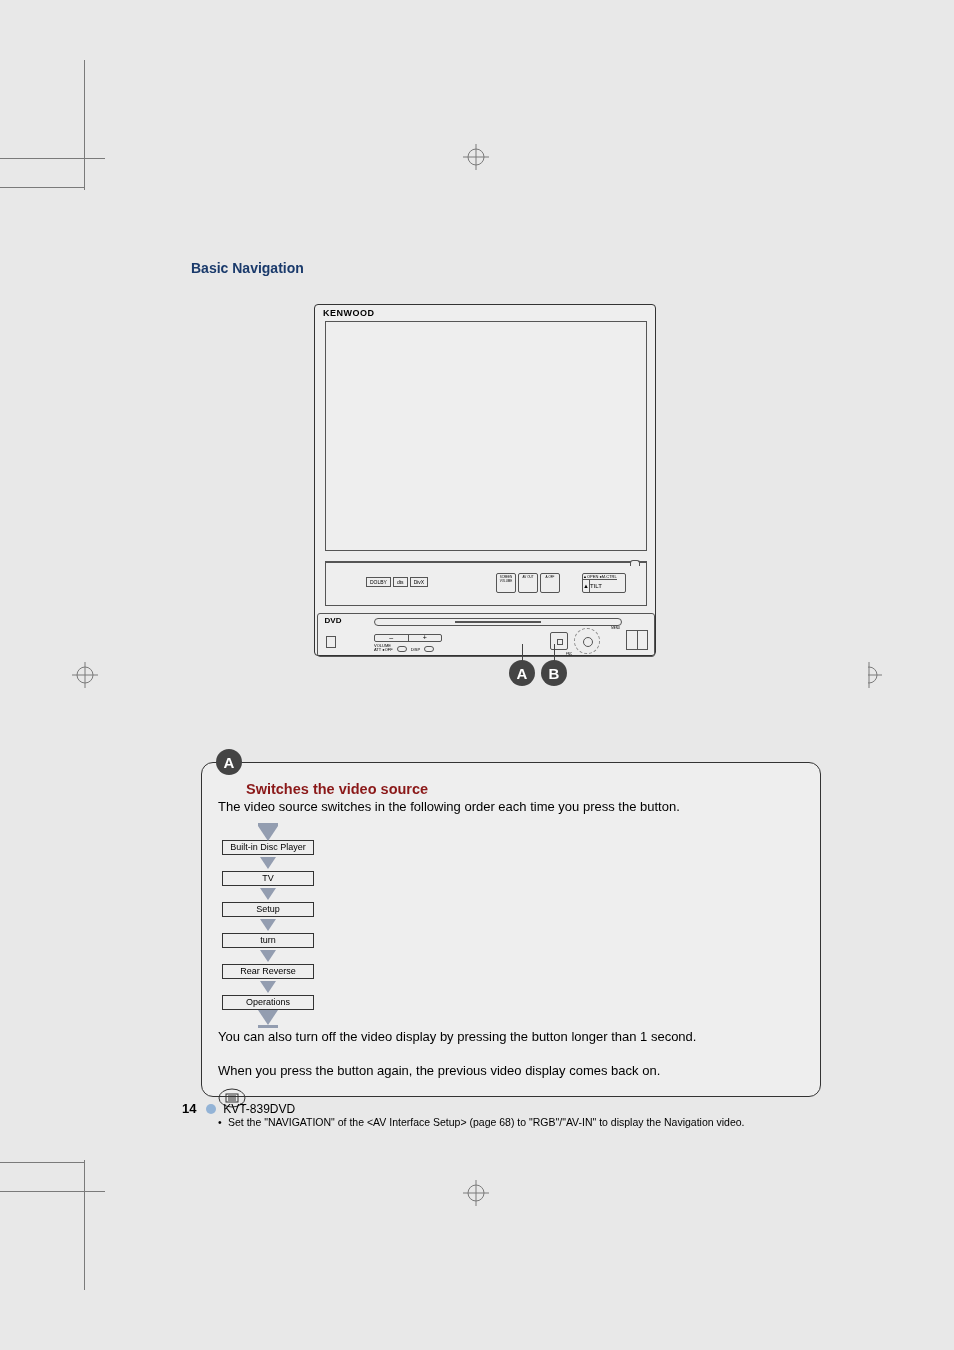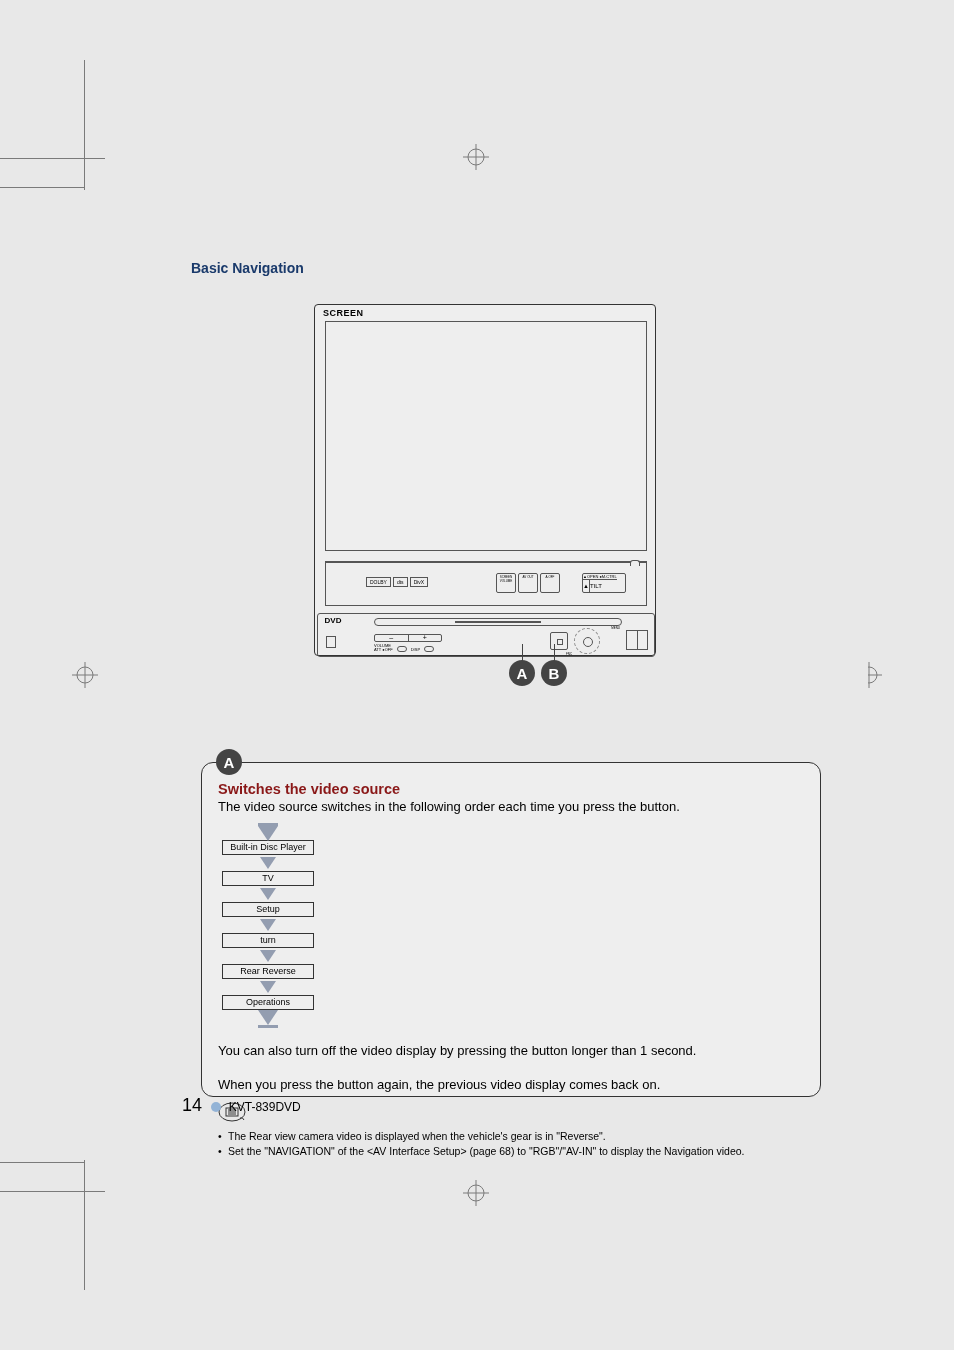--- a/index.html
+++ b/index.html
@@ -96,43 +96,43 @@
   .content-box {
     position: absolute; left: 93px; top: 572px; width: 620px; height: 335px;
     border: 1px solid #333; border-radius: 12px; background: #eee;
   }
   .content-box .tag {
     position: absolute; left: 14px; top: -14px; width: 26px; height: 26px;
     border-radius: 50%; background: #444; color: #fff; font-weight: bold; font-size: 15px;
     display: flex; align-items: center; justify-content: center;
   }
   .content-box .inner { padding: 18px 16px 10px 16px; }
-  .content-box h3 { font-size: 14.5px; font-weight: bold; color: #8a1818; margin-bottom: 2px; }
+  .content-box h3 { font-size: 14.5px; font-weight: bold; color: #8a1818; margin-bottom: 2px; margin-left: 28px; }
   .content-box .lead-text { font-size: 13px; margin-bottom: 10px; }
 
   .flow { width: 92px; margin-left: 4px; }
   .flow .node { width: 92px; height: 15px; border: 1px solid #333; font-size: 9px; text-align: center; line-height: 13px; background:#eee;}
   .flow .arrow { height: 16px; display: flex; align-items: center; justify-content: center; }
   .flow .arrow svg { width: 16px; height: 12px; }
   .flow .arrow.big svg { width: 20px; height: 15px; }
   .flow .arrow.bottom { height: 18px; }
   .flow .arrow .cap{height:3px; width:20px; background:#939db0;}
   .flow .arrow.top .capwrap{display:flex; flex-direction:column; align-items:center;}
   .flow .arrow.bottom .capwrap{display:flex; flex-direction:column-reverse; align-items:center;}
 
-  .content-box .para { font-size: 13px; margin-top: 14px; line-height: 1.4; }
+  .content-box .para { font-size: 13px; margin-top: 0; line-height: 1.4; }
   .content-box .note-icon { margin-top: 8px; }
   .content-box .note-icon svg { width: 28px; height: 20px; }
   .content-box ul { list-style: none; margin-top: 4px; }
   .content-box ul li { font-size: 10.5px; line-height: 1.4; padding-left: 10px; position: relative; }
   .content-box ul li::before { content: "•"; position: absolute; left: 0; }
 
   
   .footer { position: absolute; left: 74px; bottom: 34px; font-size: 12px; }
-  .footer .pn { font-weight: normal; font-size: 18px; text-align: center; }
+  .footer .pn { font-weight: bold; font-size: 13px; text-align: center; }
   .footer .dot { display: inline-block; width: 10px; height: 10px; background: #93b3d6; border-radius: 50%; margin: 0 4px -1px 6px; }
 </style>
 </head>
 <body>
 
 <div class="crop-tl">
   <div class="crop-mark-v v1"></div>
   <div class="crop-mark-h h1"></div>
   <div class="crop-mark-h h2"></div>
 </div>
@@ -169,21 +169,21 @@
       <line x1="0" y1="13" x2="26" y2="13" stroke="#7a7a7a"></line>
       <line x1="13" y1="0" x2="13" y2="26" stroke="#7a7a7a"></line>
     </svg>
 </div>
 
 <div class="sheet">
 
   <div class="header">Basic Navigation</div>
 
   <div class="product">
-    <div class="brand">SCREEN</div>
+    <div class="brand">KENWOOD</div>
     <div class="screen"></div>
     <div class="panel">
       <div class="bump"></div>
       <div class="logos">
         <span>DOLBY</span><span>dts</span><span>DivX</span>
       </div>
       <div class="smallbtns">
         <div class="sb"><span>SCREEN VOLUME</span></div>
         <div class="sb"><span>AV OUT</span></div>
         <div class="sb"><span>A.OFF</span></div>
@@ -296,21 +296,20 @@
         <svg viewBox="0 0 28 20">
             <ellipse cx="14" cy="10" rx="13" ry="9" fill="none" stroke="#333" stroke-width="1"></ellipse>
             <rect x="8" y="6" width="12" height="8" fill="none" stroke="#333"></rect>
             <line x1="10" y1="8" x2="18" y2="8" stroke="#333"></line>
             <line x1="10" y1="10" x2="18" y2="10" stroke="#333"></line>
             <line x1="10" y1="12" x2="18" y2="12" stroke="#333"></line>
             <path d="M 22 16 q 3 -1 4 2" fill="none" stroke="#333"></path>
           </svg>
       </div>
       <ul>
-        <li>The Rear view camera video is displayed when the vehicle's gear is in "Reverse".</li>
         <li>Set the "NAVIGATION" of the &lt;AV Interface Setup&gt; (page 68) to "RGB"/"AV-IN" to display the Navigation video.</li>
       </ul>
     </div>
   </div>
 
   <div class="footer">
     <span class="pn">14</span>
     <span class="dot"></span>
     <span>KVT-839DVD</span>
   </div>

